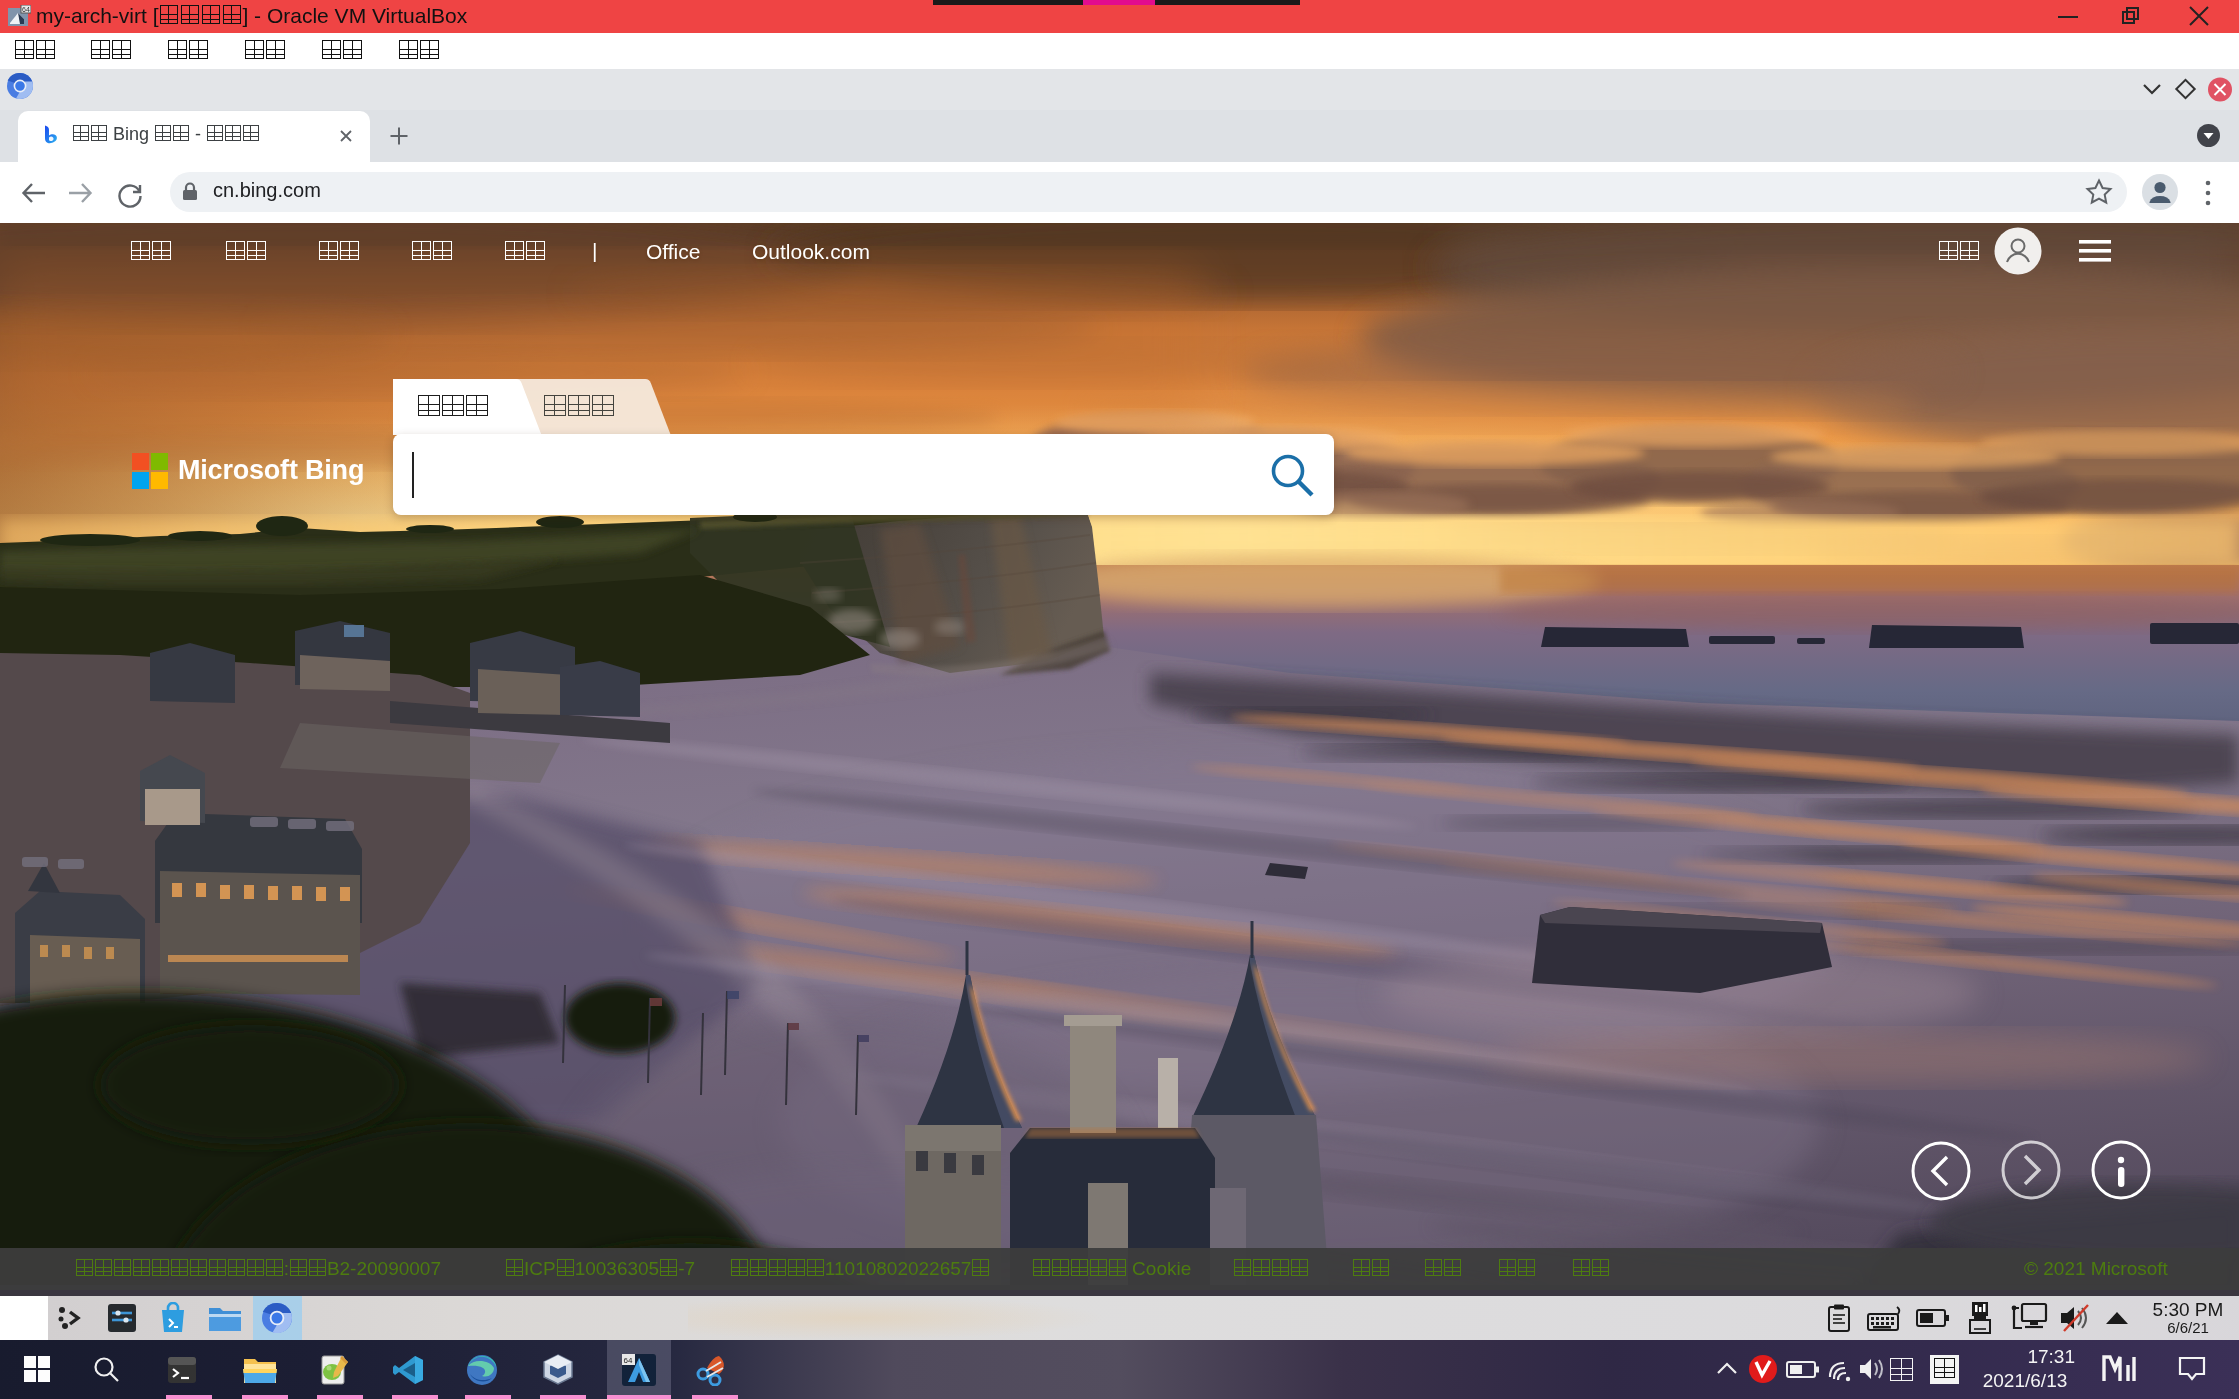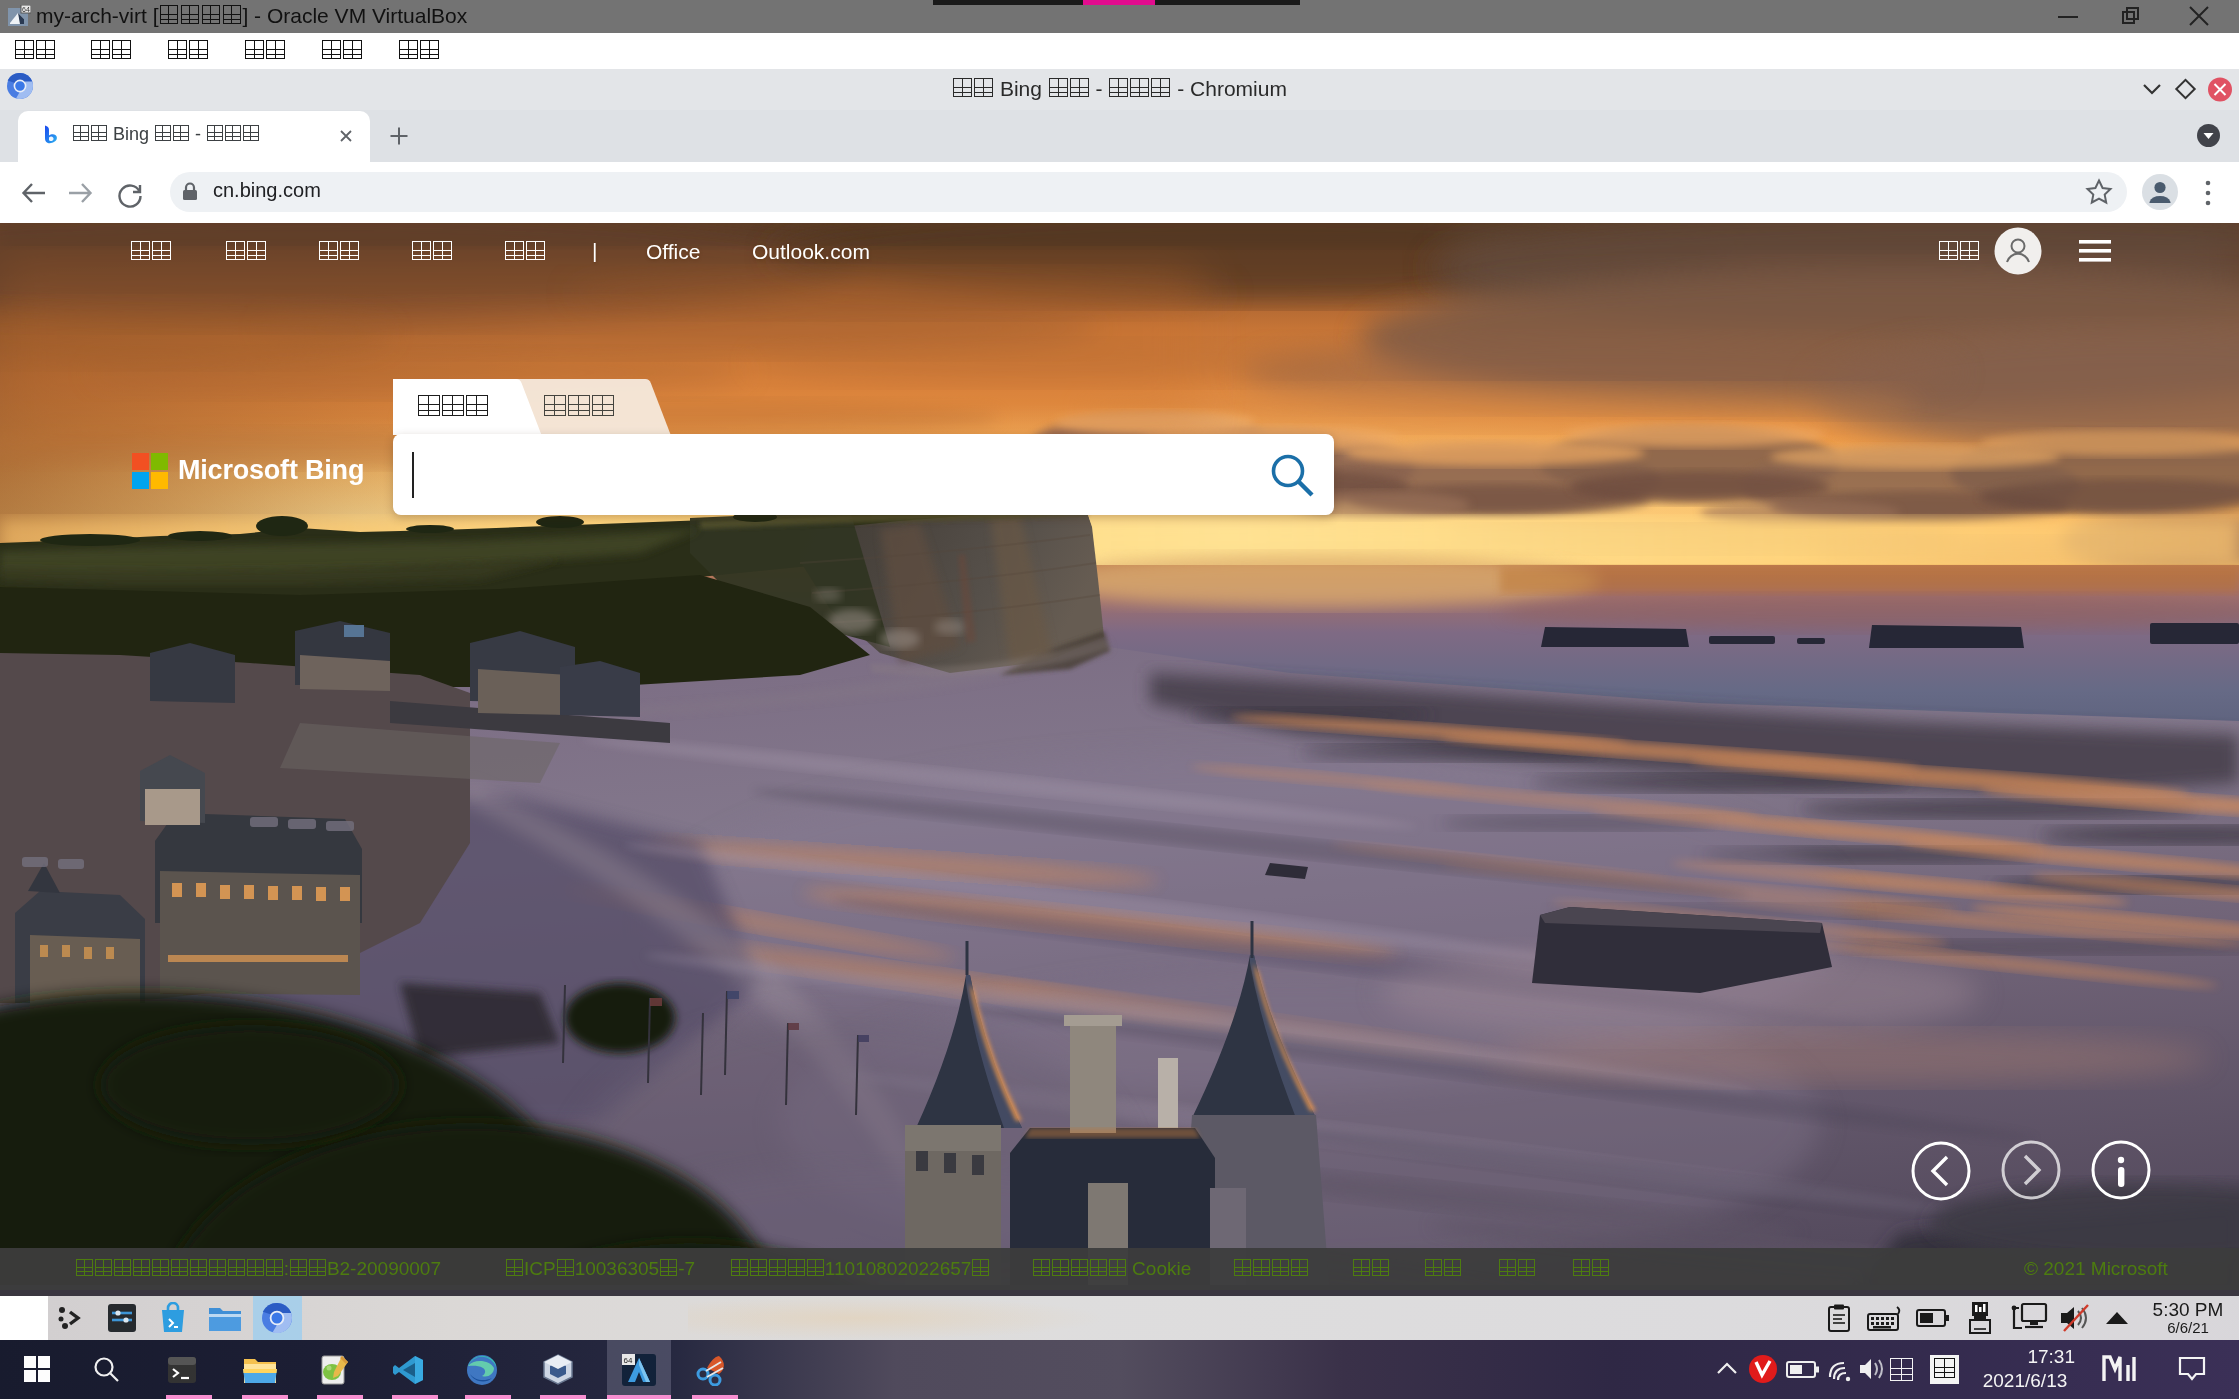--- a/index.html
+++ b/index.html
@@ -8,21 +8,21 @@
   .abs { position:absolute; }
   .cj{display:inline-block;width:.9em;height:.9em;margin:0 .05em;margin-bottom:-.06em;box-sizing:border-box;
       border:1px solid currentColor;
       background:linear-gradient(currentColor,currentColor) 50% 0/1px 100% no-repeat,
                  linear-gradient(currentColor,currentColor) 0 46%/100% 1px no-repeat,
                  linear-gradient(currentColor,currentColor) 0 78%/100% 1px no-repeat;}
 </style>
 </head>
 <body>
 
-<div class="abs" style="left:0;top:0;width:2239px;height:33px;background:#737373;">
+<div class="abs" style="left:0;top:0;width:2239px;height:33px;background:#ef4444;">
 
   <div class="abs" style="left:933px;top:0;width:367px;height:5px;background:#1a1a1a;"></div>
   <div class="abs" style="left:1083px;top:0;width:72px;height:5px;background:#e20c8e;"></div>
 
   <svg class="abs" style="left:7px;top:5px" width="24" height="24" viewBox="0 0 24 24">
     <rect x="1" y="3" width="20" height="18" fill="#9aa7b8"></rect>
     <path d="M1 3 L21 3 L21 21 L1 21 Z" fill="#8094ab"></path>
     <path d="M3 18 L11 8 L17 14 L17 19 L3 19 Z" fill="#eef2f6"></path>
     <path d="M11 8 L17 14 L17 19 L13 19 Z" fill="#2a3a52"></path>
     <rect x="14" y="0" width="10" height="8" fill="#e8e8e8" stroke="#555" stroke-width="1"></rect>
@@ -49,21 +49,20 @@
 
 <div class="abs" style="left:0;top:69px;width:2239px;height:41px;background:#e3e5e8;">
 
   <svg class="abs" style="left:6px;top:3px" width="28" height="28" viewBox="0 0 28 28">
     <circle cx="14" cy="14" r="13" fill="#4a7de2"></circle>
     <path d="M14 1 A13 13 0 0 1 26.2 9.5 L14 9.5 Z" fill="#2b5cc4"></path>
     <path d="M1.6 8.5 A13 13 0 0 1 14 1 L26.2 9.5 L18 14 Z" fill="#2b5cc4"></path>
     <path d="M27 14 A13 13 0 0 1 10 26.4 L14.5 18.5 L19 9.5 L26.2 9.5 A13 13 0 0 1 27 14" fill="#a0bdf2"></path>
     <circle cx="14" cy="14" r="5.6" fill="#3b78e7" stroke="#e8eef8" stroke-width="1.6"></circle>
   </svg>
-  <div class="abs" style="left:0;top:8px;width:2239px;text-align:center;font-size:21px;color:#2a2a2a;"><i class="cj"></i><i class="cj"></i> Bing <i class="cj"></i><i class="cj"></i> - <i class="cj"></i><i class="cj"></i><i class="cj"></i> - Chromium</div>
   <svg class="abs" style="left:2140px;top:8px" width="95" height="25" viewBox="0 0 95 25">
     <path d="M4 8 L12 16 L20 8" stroke="#333" stroke-width="2.2" fill="none"></path>
     <rect x="39" y="5.5" width="13" height="13" fill="none" stroke="#333" stroke-width="2" transform="rotate(45 45.5 12)"></rect>
     <circle cx="80" cy="12.5" r="12" fill="#e05263"></circle>
     <path d="M74.5 7 L85.5 18 M85.5 7 L74.5 18" stroke="#fff" stroke-width="2"></path>
   </svg>
 </div>
 
 <div class="abs" style="left:0;top:110px;width:2239px;height:52px;background:#dee1e5;">
 

